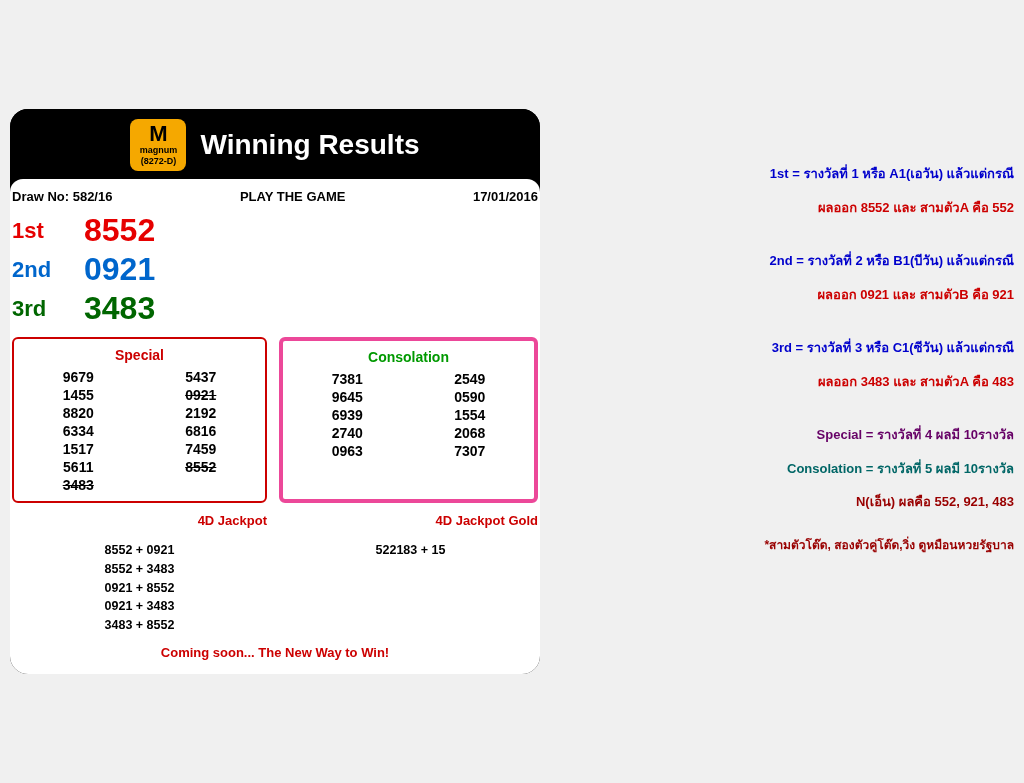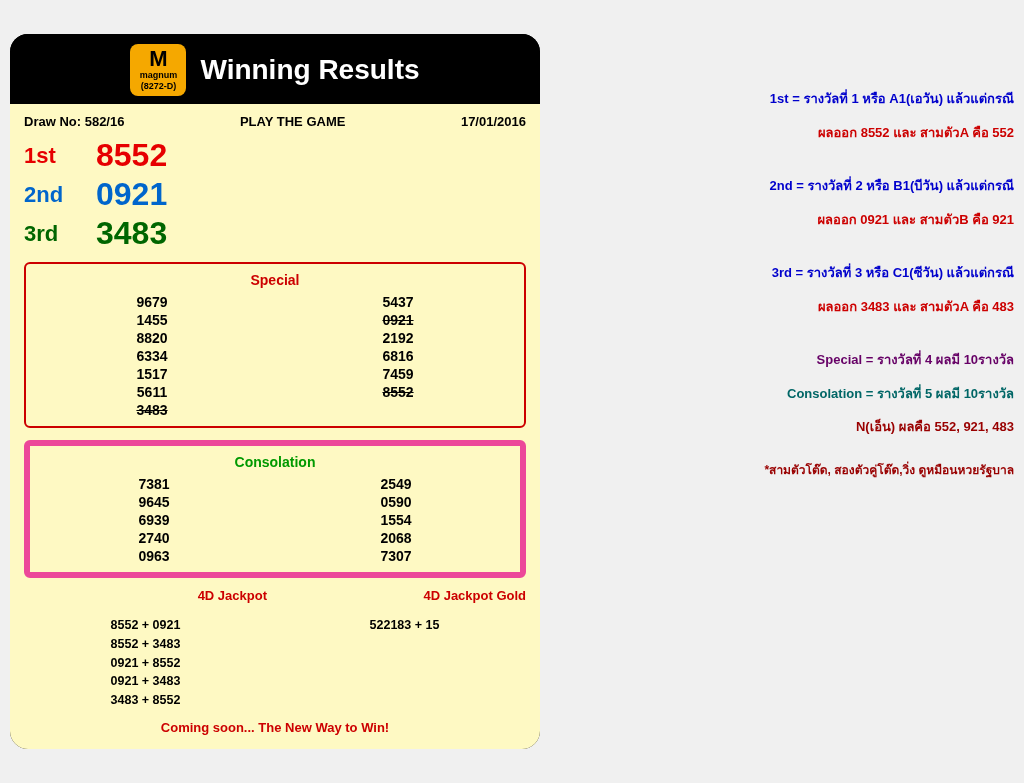--- a/index.html
+++ b/index.html
@@ -63,22 +63,23 @@
       line-height: 1;
     }
 
     .card-title {
       color: #fff;
       font-size: 28px;
       font-weight: bold;
     }
 
     .card-body {
-      background: #fef9c3;
-      padding: 10px 14px 14px;
+      background: #ffffff;
+      padding: 10px 2px 14px;
+      border-radius: 13px;
     }
 
     .draw-info {
       display: flex;
       justify-content: space-between;
       font-size: 13px;
       font-weight: bold;
       color: #000;
       margin-bottom: 8px;
     }
@@ -110,32 +111,31 @@
     .label-2nd { color: #0066cc; }
     .label-3rd { color: #006600; }
     .num-1st { color: #e60000; }
     .num-2nd { color: #0066cc; }
     .num-3rd { color: #006600; }
 
     .lower-section {
       display: flex;
       gap: 12px;
       margin-bottom: 10px;
-      flex-direction: column;
     }
 
     .special-box {
       border: 2px solid #cc0000;
       border-radius: 6px;
       padding: 8px 10px;
       flex: 1;
     }
 
     .consolation-box {
-      border: 6px solid #ec4899;
+      border: 4px solid #ec4899;
       border-radius: 6px;
       padding: 8px 10px;
       flex: 1;
     }
 
     .box-title {
       font-size: 14px;
       font-weight: bold;
       text-align: center;
       margin-bottom: 6px;

